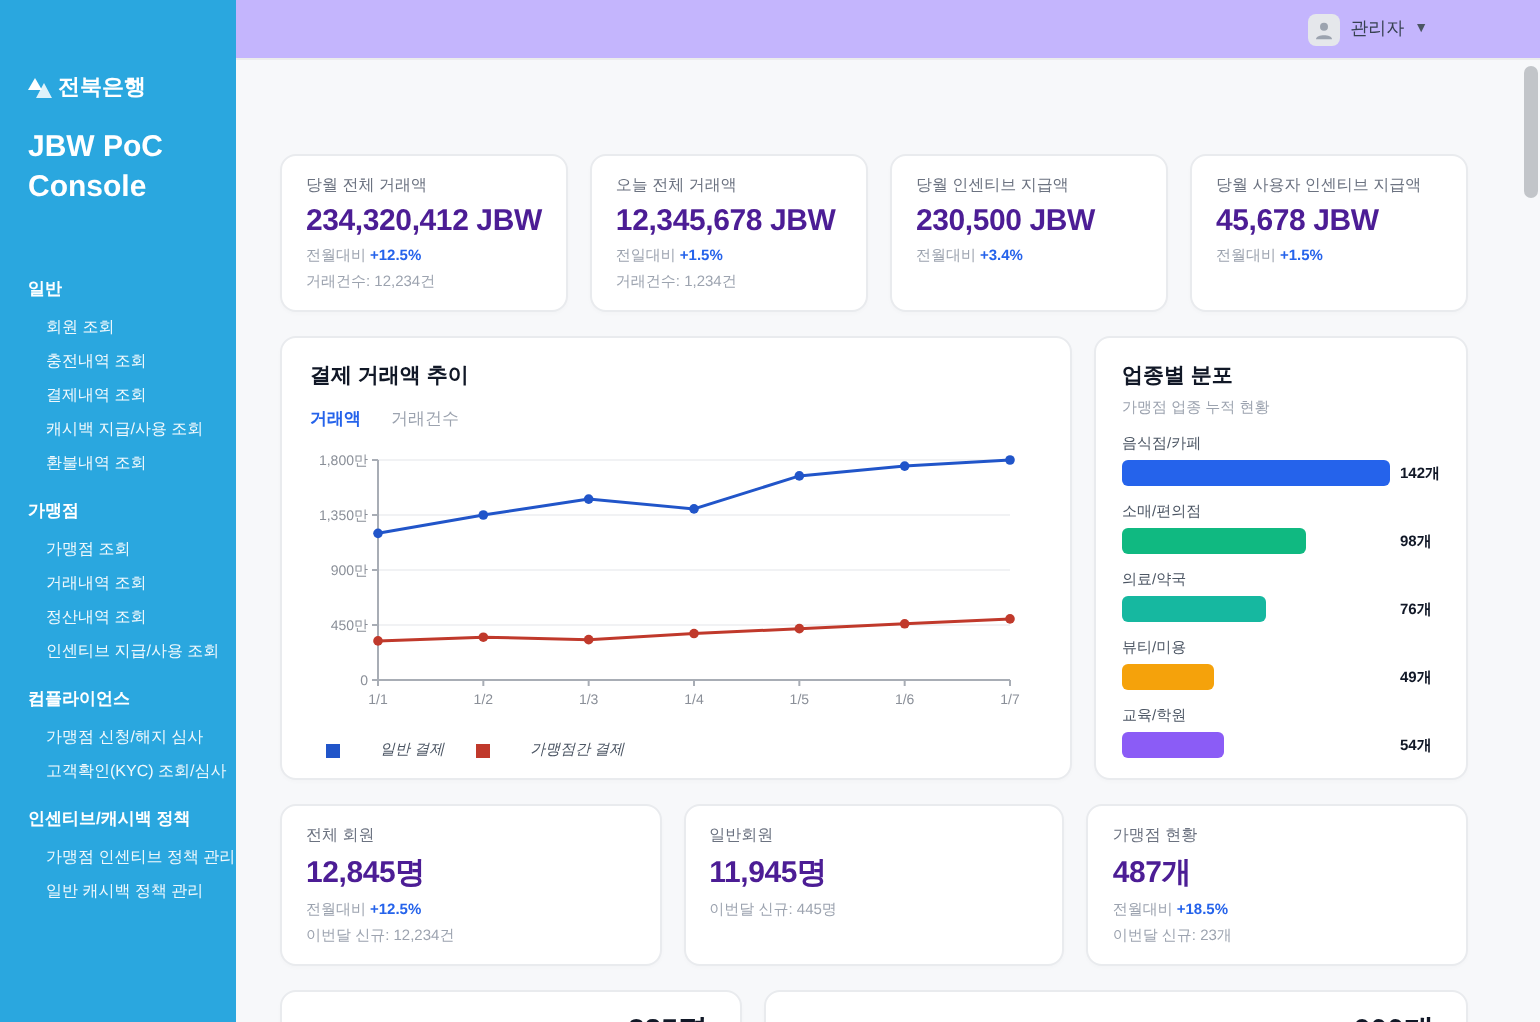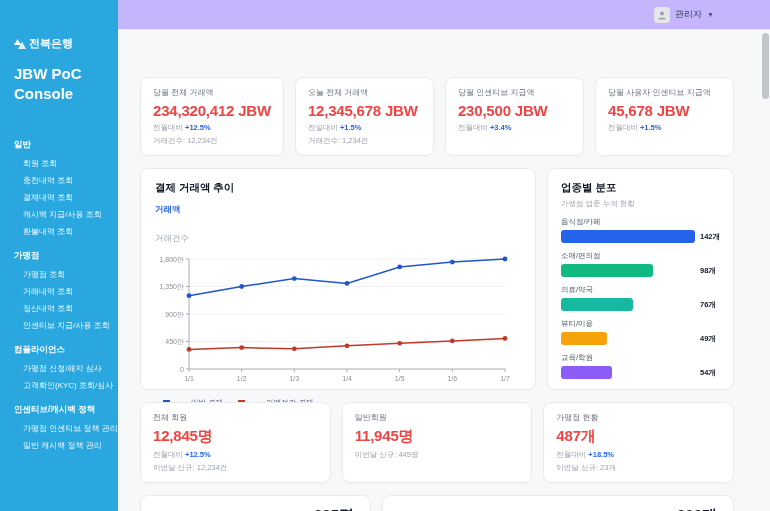--- a/index.html
+++ b/index.html
@@ -29,31 +29,31 @@
 
   
   .main { position:absolute; left:118px; top:30px; right:0; bottom:-60px;
     background:#f7f8fa; padding:47px 0 0 22px; }
   .content { width:594px; }
   .row { display:flex; gap:11px; margin-bottom:12px; }
 
   .card { background:#fff; border:1px solid #e9ebee; border-radius:8px;
     padding:9px 12px; flex:1; box-shadow:0 1px 2px rgba(0,0,0,.02); }
   .card-label { font-size:8px; color:#6b7280; white-space:nowrap; }
-  .card-value { font-size:15px; font-weight:bold; color:#ef4444; margin:4px 0 4px;
+  .card-value { font-size:15px; font-weight:bold; color:#4c1d95; margin:4px 0 4px;
     letter-spacing:-0.2px; white-space:nowrap; }
   .card-delta { font-size:7.5px; color:#9ca3af; }
   .delta-val { color:#2563eb; font-weight:bold; margin-left:2px; }
   .card-sub { font-size:7.5px; color:#9ca3af; margin-top:3px; }
 
   .panel { background:#fff; border:1px solid #e9ebee; border-radius:8px;
     box-shadow:0 1px 2px rgba(0,0,0,.02); }
   .trend-panel { width:427px; height:222px; padding:12px 14px; }
   .panel-title { font-size:10.5px; font-weight:bold; color:#111827; }
-  .tabs { display:flex; gap:15px; margin:9px 0 2px;flex-direction:column; }
+  .tabs { display:flex; gap:15px; margin:9px 0 2px; }
   .tab { font-size:8.5px; color:#9ca3af; padding-bottom:2px; cursor:pointer; }
   .tab.active { color:#2563eb; font-weight:bold; }
   .legend { display:flex; gap:16px; margin-top:5px; padding-left:8px; }
   .legend-item { display:flex; align-items:center; gap:20px; font-size:7.5px; color:#4b5563;font-style:italic; }
   .legend-swatch { width:7px; height:7px; display:inline-block; }
 
   .dist-panel { width:190px; height:222px; padding:12px 13px; }
   .panel-sub { font-size:7.5px; color:#9ca3af; margin-top:4px; }
   .bar-row { margin-top:8px; }
   .bar-label { font-size:7.5px; color:#4b5563; margin-bottom:3px; }

